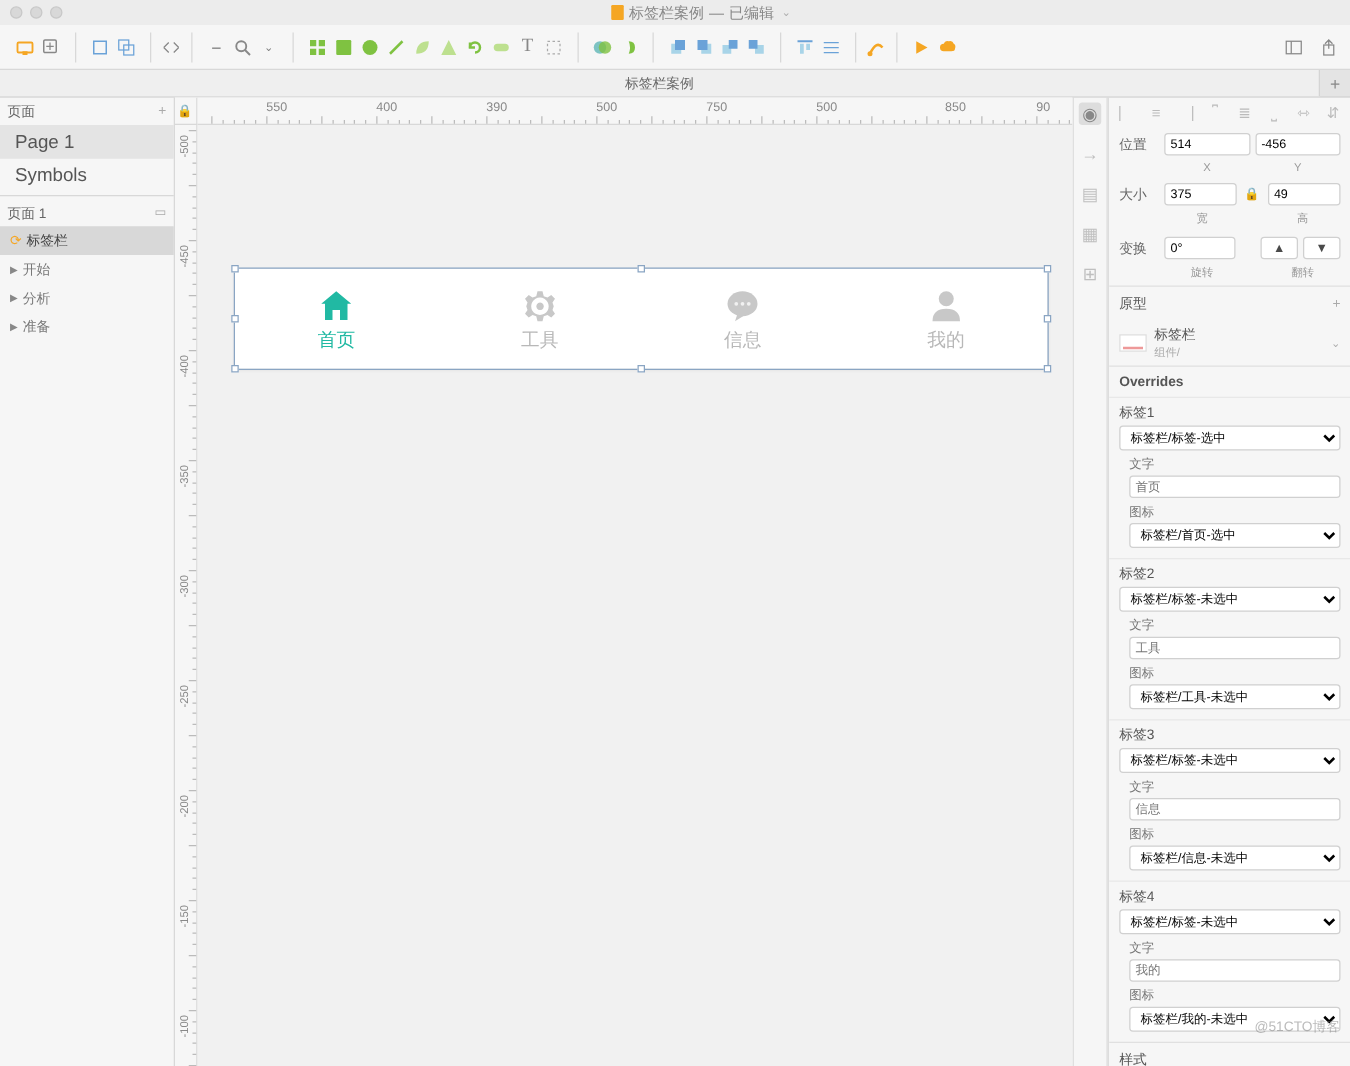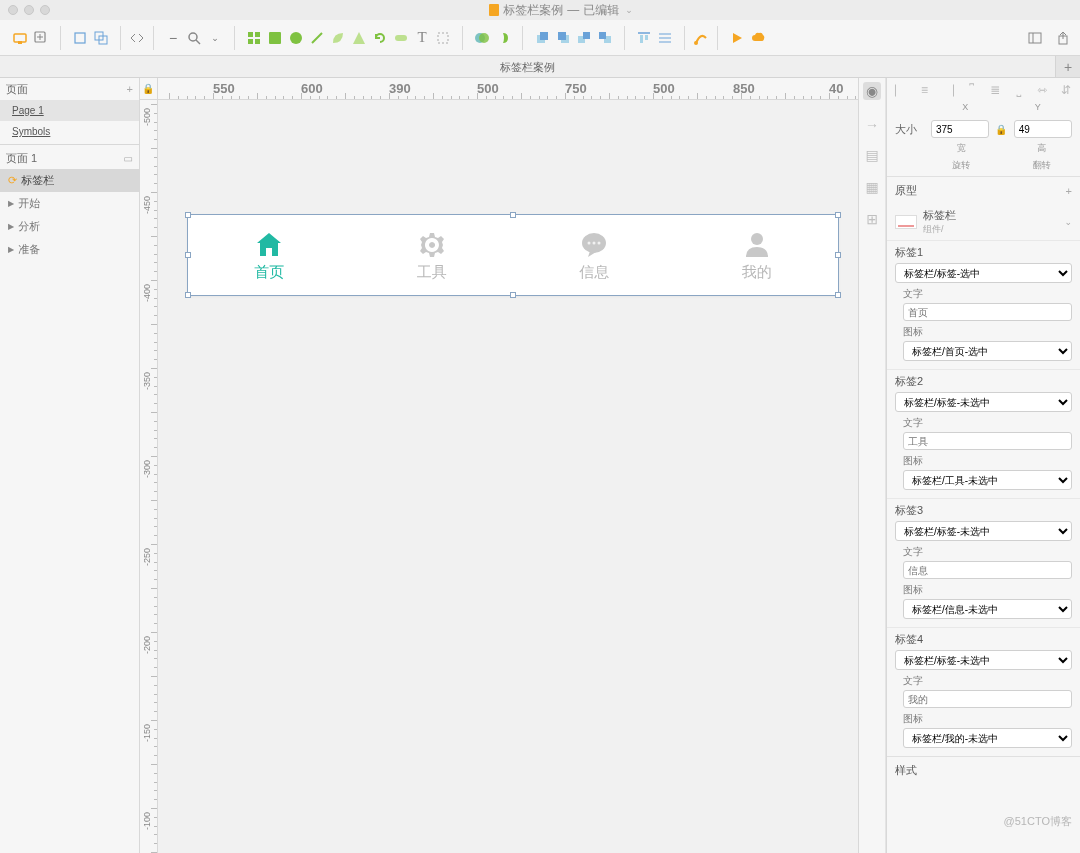--- a/index.html
+++ b/index.html
@@ -30,36 +30,36 @@
 .tab-active { flex: 1; background: #efefef; text-align: center; line-height: 22px; font-size: 11px; color: #666; border-right: 1px solid #d4d4d4; }
 .tab-plus { width: 24px; text-align: center; line-height: 22px; color: #888; font-size: 14px; }
 
 
 .main { display: flex; height: calc(100% - 78px); }
 
 
 .leftpanel { width: 140px; background: #f6f6f6; border-right: 1px solid #d8d8d8; display: flex; flex-direction: column; }
 .panel-header { height: 22px; display: flex; align-items: center; justify-content: space-between; padding: 0 6px; font-size: 11px; color: #666; }
 .page-list { }
-.page-item { padding: 5px 12px; font-size: 10px; color: #555; text-decoration: underline; }
+.page-item { padding: 5px 12px; font-size: 15px; color: #555; }
 .page-item.sel { background: #e4e4e4; }
 .divider-h { height: 1px; background: #d8d8d8; margin: 2px 0; }
 .layers-header { height: 22px; display: flex; align-items: center; justify-content: space-between; padding: 0 6px; font-size: 11px; color: #666; }
 .layer-item { padding: 4px 8px; font-size: 11px; display: flex; align-items: center; gap: 4px; color: #777; }
 .layer-item.sel { background: #d8d8d8; color: #444; }
 .layer-item .tri { font-size: 8px; color: #888; }
 .layer-item .sym { color: #f5a623; font-size: 11px; }
 .search-box { margin-top: auto; padding: 6px; border-top: 1px solid #d8d8d8; }
 .search-input { width: 100%; height: 20px; border: 1px solid #d0d0d0; border-radius: 10px; padding: 0 8px 0 22px; font-size: 10px; color: #999; background: #fff; }
 
 
 .canvas-wrap { flex: 1; position: relative; background: #f1f1f1; overflow: hidden; }
 .lock-strip { position: absolute; left: 0; top: 0; width: 18px; height: 22px; background: #f6f6f6; border-right: 1px solid #d8d8d8; border-bottom: 1px solid #d8d8d8; display: flex; align-items: center; justify-content: center; font-size: 10px; color: #888; }
 .ruler-h { position: absolute; left: 18px; right: 0; top: 0; height: 22px; background: #f6f6f6; border-bottom: 1px solid #d8d8d8; }
-.ruler-h .tick-label { position: absolute; top: 3px; font-size: 13px; color: #888; font-weight: bold; }
+.ruler-h .tick-label { position: absolute; top: 3px; font-size: 10px; color: #888; }
 .ruler-h .tick { position: absolute; bottom: 0; width: 1px; height: 6px; background: #bbb; }
 .ruler-h .tick.minor { height: 3px; }
 .ruler-v { position: absolute; left: 0; top: 22px; bottom: 0; width: 18px; background: #f6f6f6; border-right: 1px solid #d8d8d8; }
 .ruler-v .tick-label { position: absolute; left: 2px; font-size: 9px; color: #888; writing-mode: vertical-rl; transform: rotate(180deg); }
 .ruler-v .tick { position: absolute; right: 0; height: 1px; width: 6px; background: #bbb; }
 .ruler-v .tick.minor { width: 3px; }
 .canvas { position: absolute; left: 18px; top: 22px; right: 0; bottom: 0; background: #f1f1f1; }
 
 
 .artboard { position: absolute; left: 30px; top: 115px; width: 650px; height: 80px; background: #fff; box-shadow: 0 1px 3px rgba(0,0,0,0.08); }
@@ -360,21 +360,21 @@
         <div class="tick" style="left: 11px;"></div>
         <div class="tick minor" style="left: 19.8px;"></div>
         <div class="tick minor" style="left: 28.6px;"></div>
         <div class="tick minor" style="left: 37.4px;"></div>
         <div class="tick minor" style="left: 46.2px;"></div>
         <div class="tick" style="left: 55px;"></div>
         <div class="tick minor" style="left: 63.8px;"></div>
         <div class="tick minor" style="left: 72.6px;"></div>
         <div class="tick minor" style="left: 81.4px;"></div>
         <div class="tick minor" style="left: 90.2px;"></div>
-        <div class="tick-label" style="left: 143px;">600</div>
+        <div class="tick-label" style="left: 143px;">400</div>
         <div class="tick" style="left: 99px;"></div>
         <div class="tick minor" style="left: 107.8px;"></div>
         <div class="tick minor" style="left: 116.6px;"></div>
         <div class="tick minor" style="left: 125.4px;"></div>
         <div class="tick minor" style="left: 134.2px;"></div>
         <div class="tick" style="left: 143px;"></div>
         <div class="tick minor" style="left: 151.8px;"></div>
         <div class="tick minor" style="left: 160.6px;"></div>
         <div class="tick minor" style="left: 169.4px;"></div>
         <div class="tick minor" style="left: 178.2px;"></div>
@@ -415,32 +415,32 @@
         <div class="tick" style="left: 451px;"></div>
         <div class="tick minor" style="left: 459.8px;"></div>
         <div class="tick minor" style="left: 468.6px;"></div>
         <div class="tick minor" style="left: 477.4px;"></div>
         <div class="tick minor" style="left: 486.2px;"></div>
         <div class="tick" style="left: 495px;"></div>
         <div class="tick minor" style="left: 503.8px;"></div>
         <div class="tick minor" style="left: 512.6px;"></div>
         <div class="tick minor" style="left: 521.4px;"></div>
         <div class="tick minor" style="left: 530.2px;"></div>
-        <div class="tick-label" style="left: 575px;">850</div>
+        <div class="tick-label" style="left: 598px;">850</div>
         <div class="tick" style="left: 539px;"></div>
         <div class="tick minor" style="left: 547.8px;"></div>
         <div class="tick minor" style="left: 556.6px;"></div>
         <div class="tick minor" style="left: 565.4px;"></div>
         <div class="tick minor" style="left: 574.2px;"></div>
         <div class="tick" style="left: 583px;"></div>
         <div class="tick minor" style="left: 591.8px;"></div>
         <div class="tick minor" style="left: 600.6px;"></div>
         <div class="tick minor" style="left: 609.4px;"></div>
         <div class="tick minor" style="left: 618.2px;"></div>
-        <div class="tick-label" style="left: 671px;">40</div>
+        <div class="tick-label" style="left: 671px;">90</div>
         <div class="tick" style="left: 627px;"></div>
         <div class="tick minor" style="left: 635.8px;"></div>
         <div class="tick minor" style="left: 644.6px;"></div>
         <div class="tick minor" style="left: 653.4px;"></div>
         <div class="tick minor" style="left: 662.2px;"></div>
         <div class="tick" style="left: 671px;"></div>
         <div class="tick minor" style="left: 679.8px;"></div>
         <div class="tick minor" style="left: 688.6px;"></div>
         <div class="tick minor" style="left: 697.4px;"></div>
       </div>
@@ -600,36 +600,48 @@
     <div class="align-icons">
       <span class="ai">⎸</span>
       <span class="ai">≡</span>
       <span class="ai">⎹</span>
       <span class="ai">⎴</span>
       <span class="ai">≣</span>
       <span class="ai">⎵</span>
       <span class="ai">⇿</span>
       <span class="ai">⇵</span>
     </div>
+    <div class="insp-row">
+      <span class="insp-label">位置</span>
+      <input class="insp-input" style="width: 58px;" value="514">
+      <input class="insp-input" style="width: 58px;" value="-456">
+    </div>
     <div class="insp-row" style="padding-top:0">
       <span class="insp-label"></span>
       <span class="insp-sub">X</span>
       <span class="insp-sub">Y</span>
     </div>
     <div class="insp-row">
       <span class="insp-label">大小</span>
       <input class="insp-input" style="width: 52px;" value="375">
       <span class="lock-mini">🔒</span>
       <input class="insp-input" style="width: 52px;" value="49">
     </div>
     <div class="insp-row" style="padding-top:0">
       <span class="insp-label"></span>
       <span class="insp-sub">宽</span>
       <span style="width:12px"></span>
       <span class="insp-sub">高</span>
+    </div>
+    <div class="insp-row">
+      <span class="insp-label">变换</span>
+      <input class="insp-input" style="width: 52px;" value="0°">
+      <span style="width:12px"></span>
+      <span class="flip-btn">▲</span>
+      <span class="flip-btn">▼</span>
     </div>
     <div class="insp-row" style="padding-top:0">
       <span class="insp-label"></span>
       <span class="insp-sub">旋转</span>
       <span style="width:12px"></span>
       <span class="insp-sub">翻转</span>
     </div>
 
     <div class="insp-section-title">
       <span>原型</span>
@@ -637,20 +649,23 @@
     </div>
     <div class="proto-row">
       <div class="proto-thumb"></div>
       <div style="flex:1">
         <div style="font-size:11px;color:#555">标签栏</div>
         <div style="font-size:9px;color:#aaa">组件/</div>
       </div>
       <span style="color:#aaa;font-size:9px">⌄</span>
     </div>
 
+    <div class="insp-section-title" style="font-weight:600">
+      <span>Overrides</span>
+    </div>
 
     <div id="overrides-container">
         <div class="override-block">
     <div class="ov-title">标签1</div>
     <select class="insp-select"><option>标签栏/标签-选中</option></select>
     <div class="override-sub">
       <div class="sub-label">文字</div>
       <input class="insp-input" placeholder="首页" style="width: 100%; color: rgb(187, 187, 187);">
     </div>
     <div class="override-sub">

